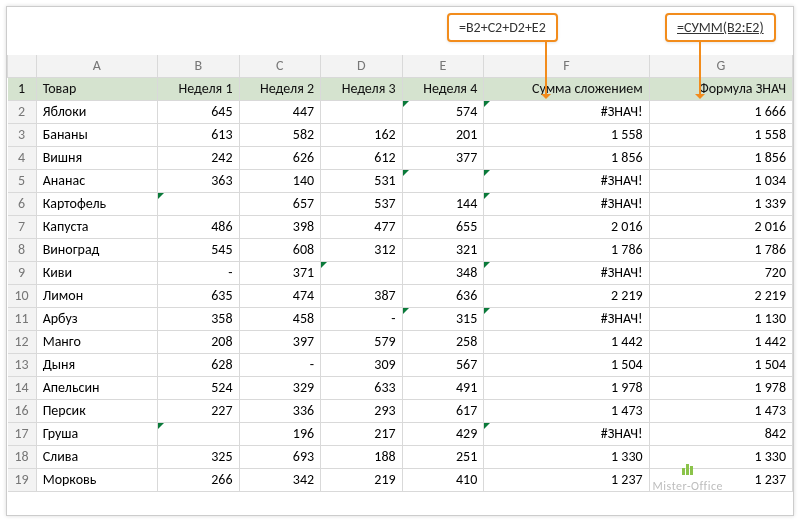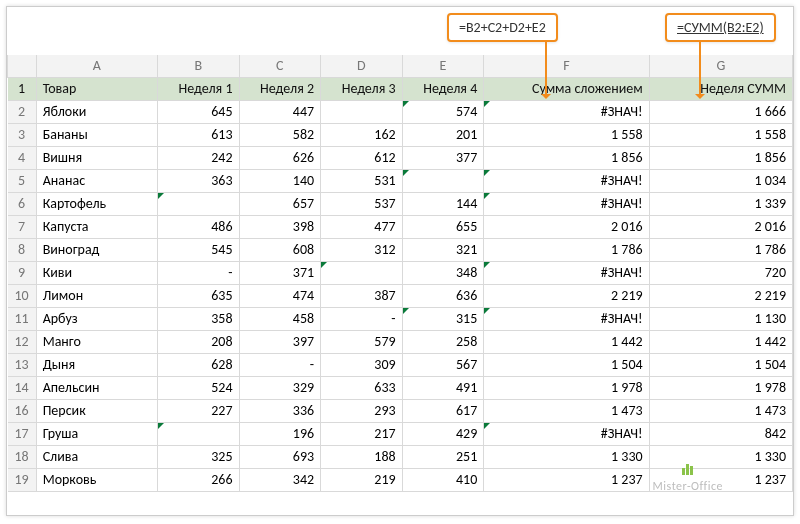--- a/index.html
+++ b/index.html
@@ -162,21 +162,21 @@
     </thead>
     <tbody id="grid-body">
         <tr class="header-row">
           <td class="rownum">1</td>
           <td class="txt">Товар</td>
           <td class="num">Неделя 1</td>
           <td class="num">Неделя 2</td>
           <td class="num">Неделя 3</td>
           <td class="num">Неделя 4</td>
           <td class="num">Сумма сложением</td>
-          <td class="num">Неделя СУММ</td>
+          <td class="num">Формула ЗНАЧ</td>
         </tr>
         <tr>
           <td class="rownum">2</td>
           <td class="txt">Яблоки</td>
           <td class="num">645</td>
           <td class="num">447</td>
           <td class="num"></td>
           <td class="num errflag">574</td>
           <td class="num errflag">#ЗНАЧ!</td>
           <td class="num">1 666</td>

